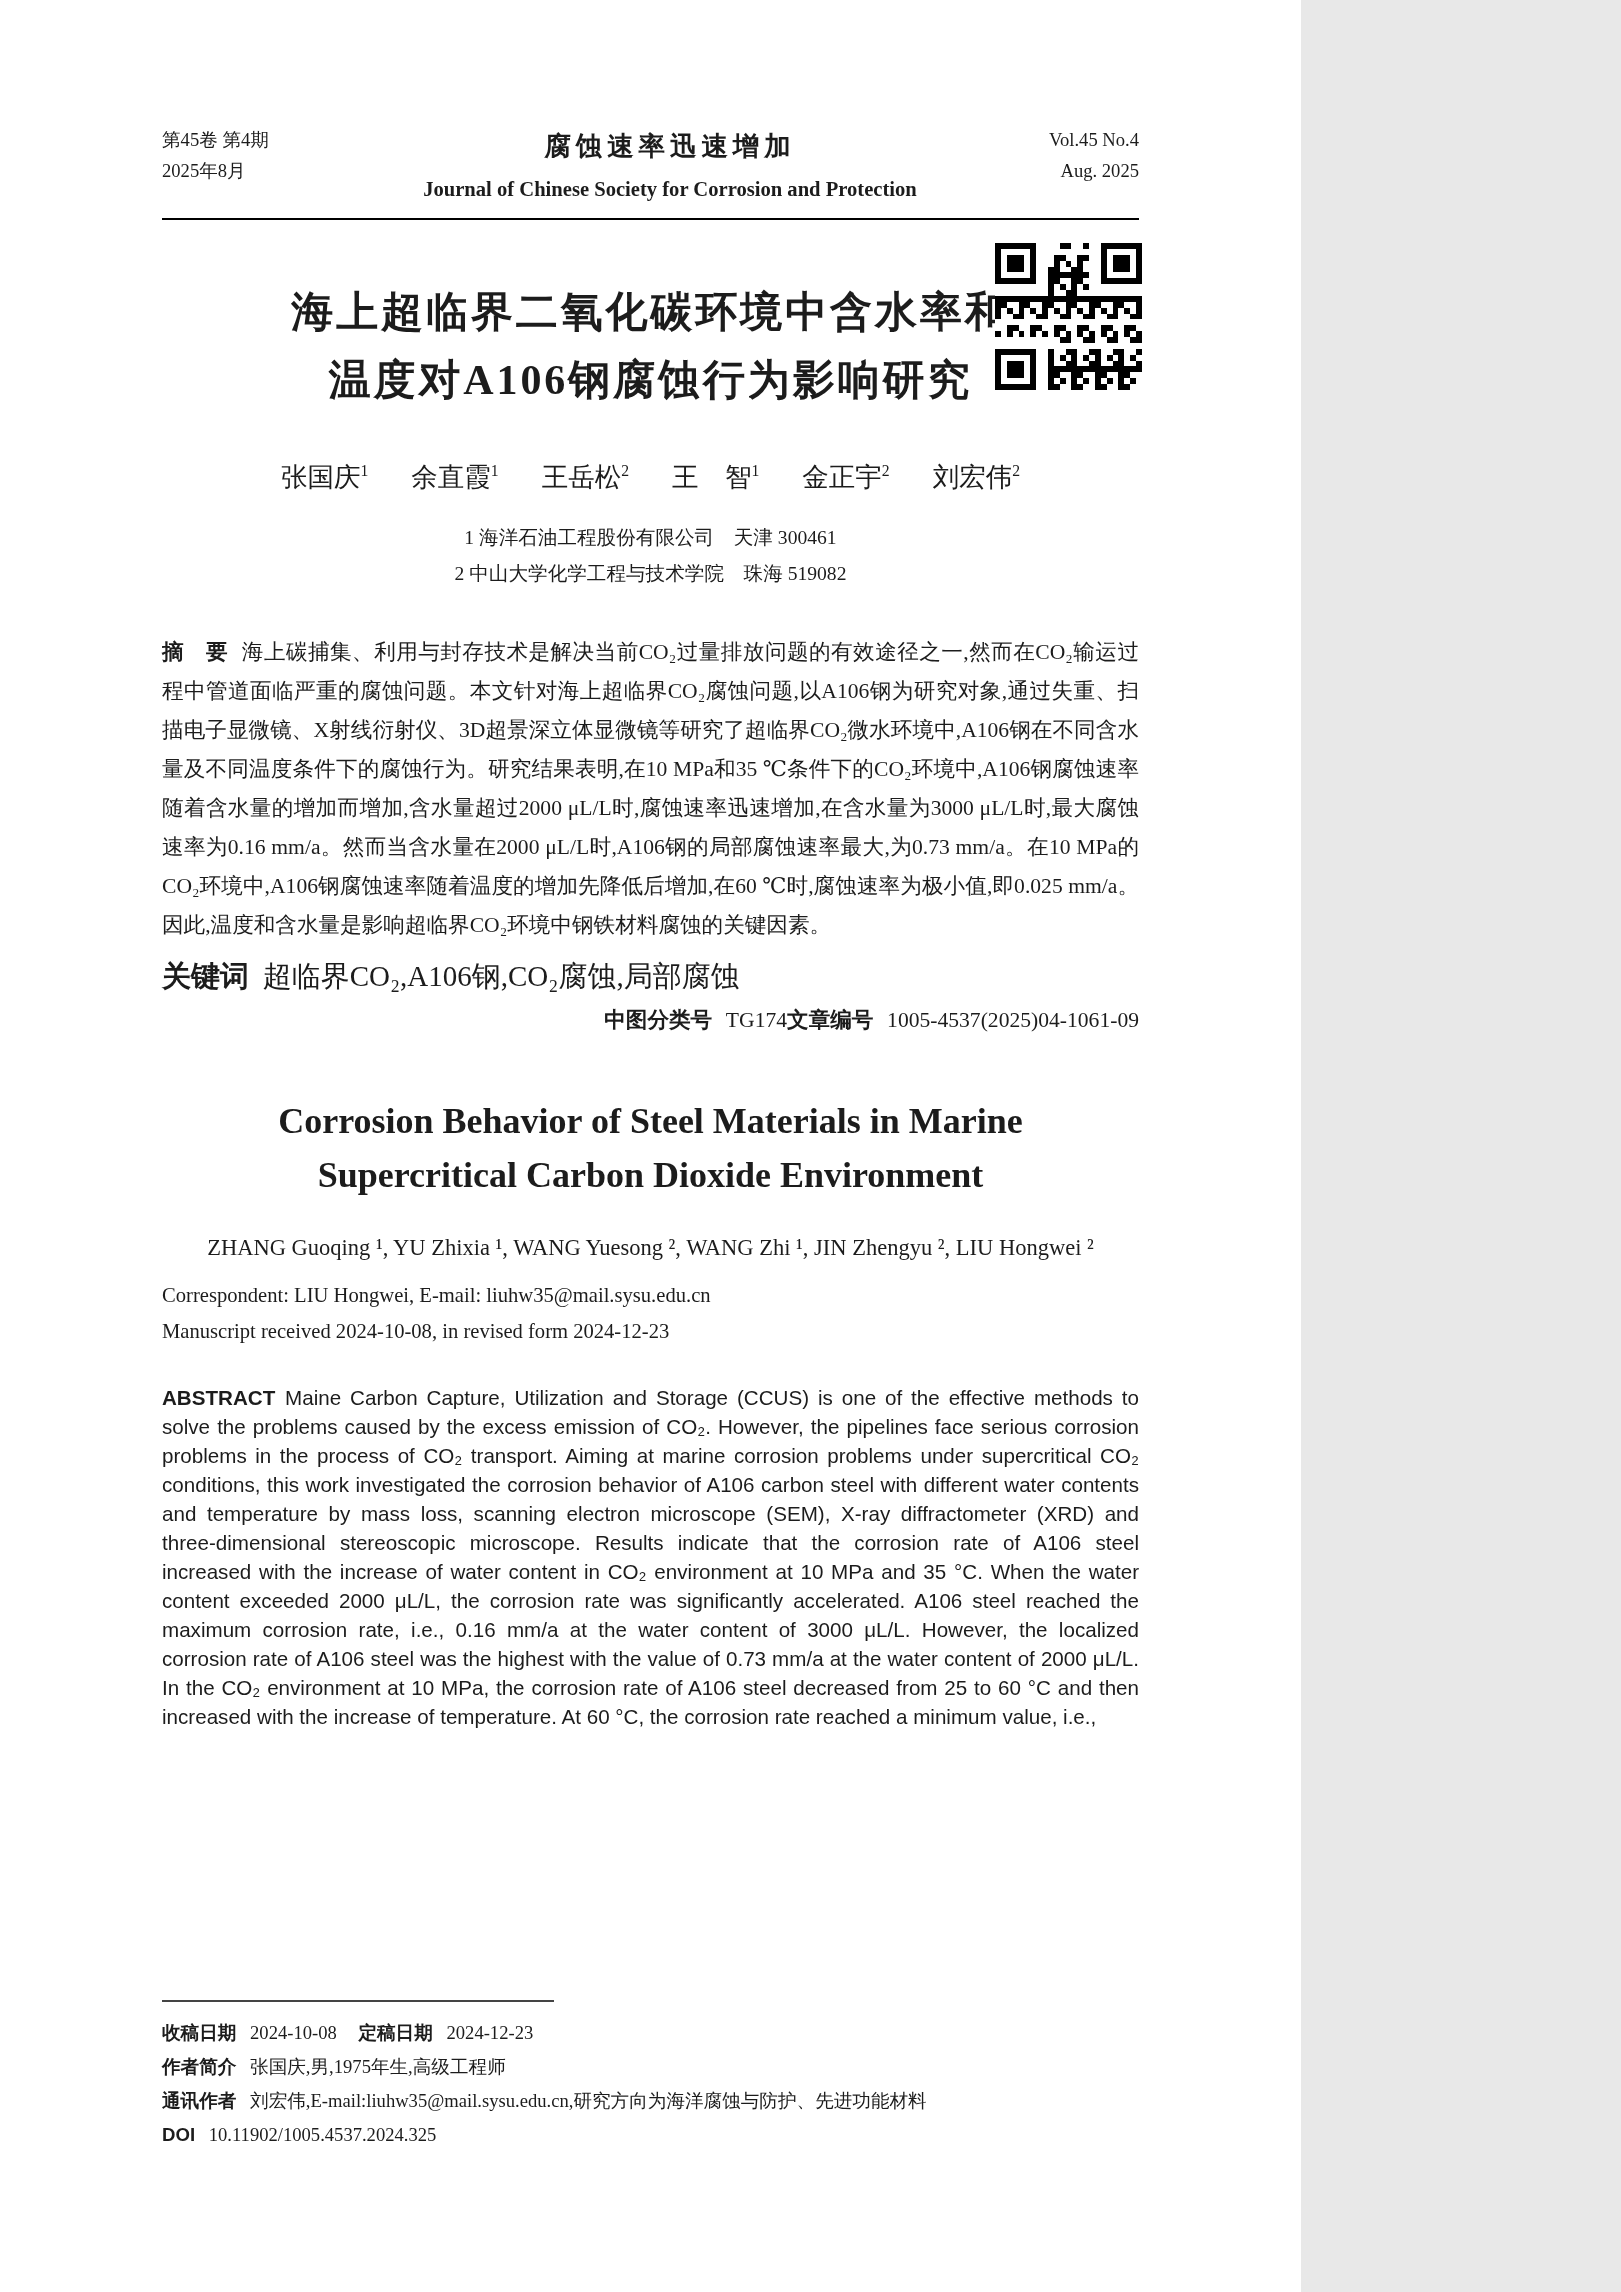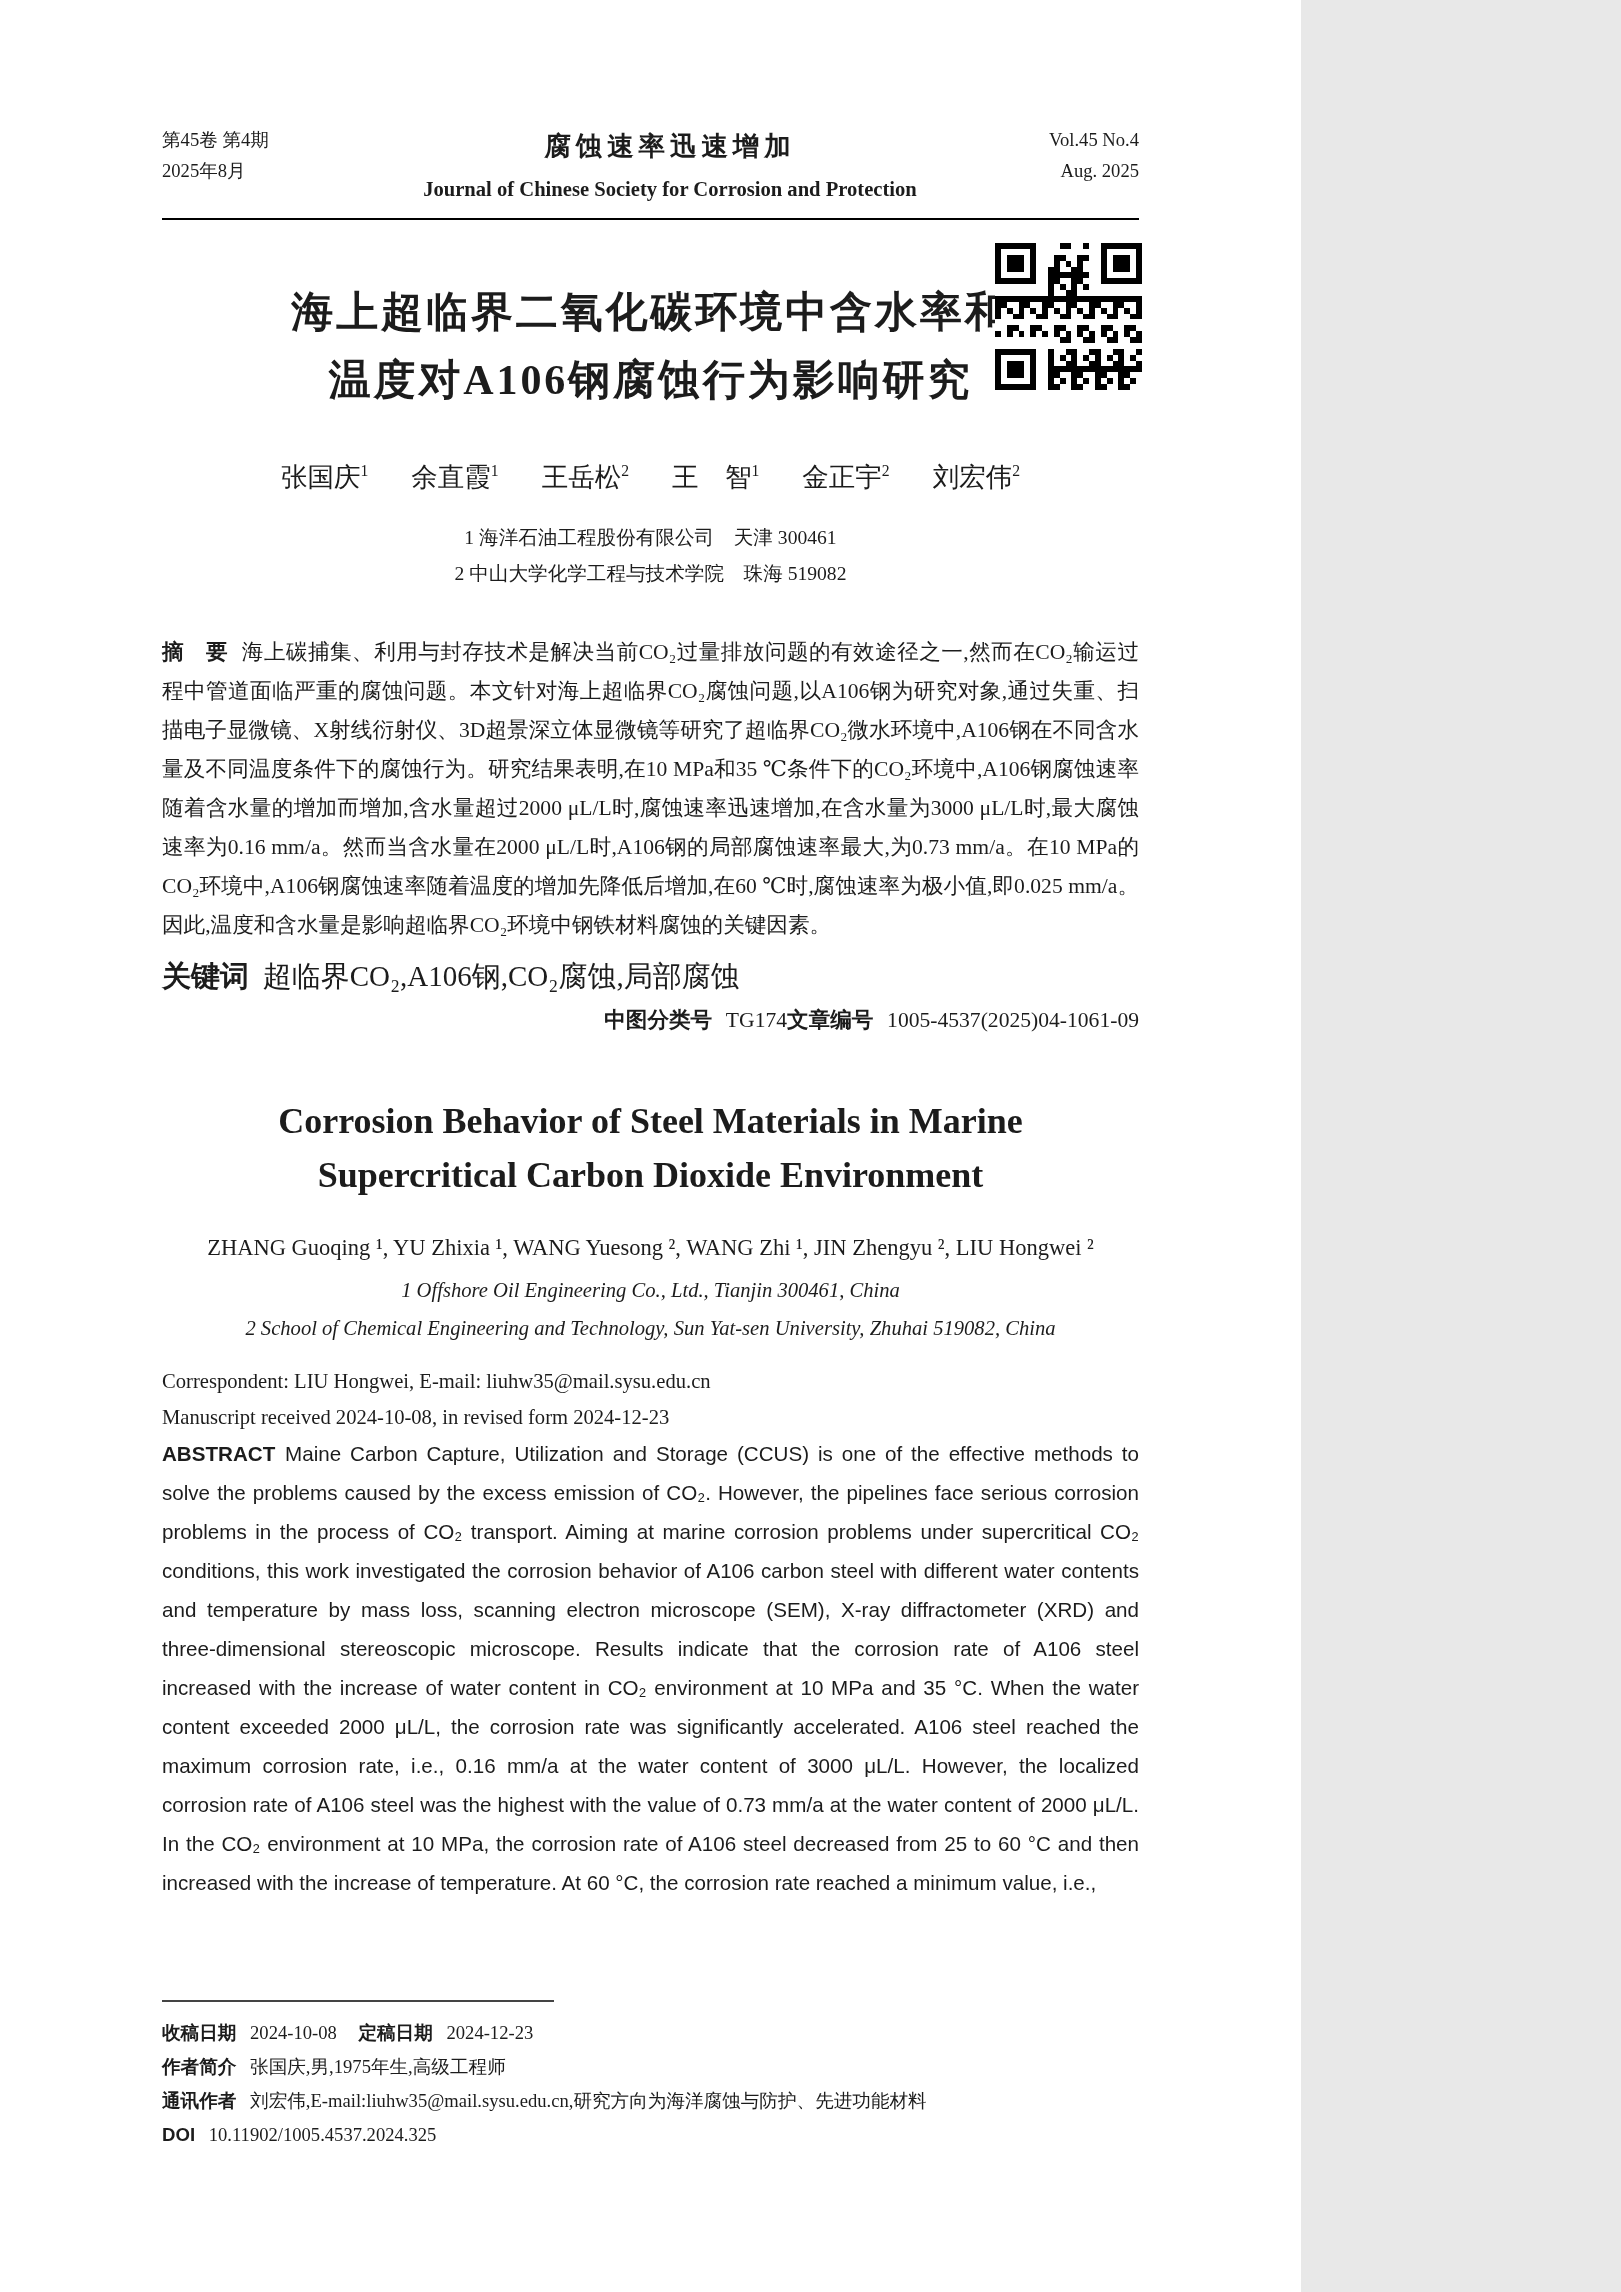--- a/index.html
+++ b/index.html
@@ -28,21 +28,21 @@
   .cn-label { font-weight:bold; font-family:"Liberation Sans","DejaVu Sans",sans-serif; margin-right:13.7px; }
   .abstract-cn { margin-top:41px; font-size:21.6px; line-height:39px; text-align:justify; }
   .keywords-cn { margin-top:12px; font-size:29px; line-height:39px; }
   .clc-row { display:flex; justify-content:flex-end; margin-top:3.9px; font-size:21.6px; line-height:39px; }
   
   .title-en { margin-top:54px; text-align:center; font-size:36px; font-weight:bold; line-height:1.5; }
   .authors-en { margin-top:33px; text-align:center; font-size:22.5px; }
   .affils-en { margin-top:11.8px; text-align:center; font-style:italic; font-size:20.6px; line-height:1.8; }
   .corr-line { margin-top:19.6px; font-size:20.6px; line-height:1.55; }
   .ms-line { margin-top:3.9px; font-size:20.6px; line-height:1.55; }
-  .abstract-en { font-family:"Liberation Sans","DejaVu Sans",sans-serif; font-size:20.6px; line-height:39px; text-align:justify; }
+  .abstract-en { margin-top:35px; font-family:"Liberation Sans","DejaVu Sans",sans-serif; font-size:20.6px; line-height:29px; text-align:justify; }
   .en-label { font-weight:bold; margin-right:9.8px; }
   
   .footnotes { position:absolute; left:162px; right:146px; top:2000px; font-size:18.6px; }
   .fn-rule { width:392px; border-top:2px solid #444; margin-bottom:13.7px; }
   .fn-line { line-height:34px; }
   .fn-label { font-weight:bold; font-family:"Liberation Sans","DejaVu Sans",sans-serif; margin-right:13.7px; }
   .fn-gap { margin-left:21.6px; }
 </style>
 </head>
 <body>
@@ -307,24 +307,20 @@
     </div>
   </div>
 
   <h2 class="title-en">
     <span>Corrosion Behavior of Steel Materials in Marine</span><br>
     <span>Supercritical Carbon Dioxide Environment</span>
   </h2>
 
   <div class="authors-en">ZHANG Guoqing ¹, YU Zhixia ¹, WANG Yuesong ², WANG Zhi ¹, JIN Zhengyu ², LIU Hongwei ²</div>
 
-  <div class="affils-en">
-    <div>1 Offshore Oil Engineering Co., Ltd., Tianjin 300461, China</div>
-    <div>2 School of Chemical Engineering and Technology, Sun Yat-sen University, Zhuhai 519082, China</div>
-  </div>
 
   <div class="corr-line">Correspondent: LIU Hongwei, E-mail: liuhw35@mail.sysu.edu.cn</div>
   <div class="ms-line">Manuscript received 2024-10-08, in revised form 2024-12-23</div>
 
   <p class="abstract-en">
     <span class="en-label">ABSTRACT</span><span>Maine Carbon Capture, Utilization and Storage (CCUS) is one of the effective methods to solve the problems caused by the excess emission of CO₂. However, the pipelines face serious corrosion problems in the process of CO₂ transport. Aiming at marine corrosion problems under supercritical CO₂ conditions, this work investigated the corrosion behavior of A106 carbon steel with different water contents and temperature by mass loss, scanning electron microscope (SEM), X-ray diffractometer (XRD) and three-dimensional stereoscopic microscope. Results indicate that the corrosion rate of A106 steel increased with the increase of water content in CO₂ environment at 10 MPa and 35 °C. When the water content exceeded 2000 μL/L, the corrosion rate was significantly accelerated. A106 steel reached the maximum corrosion rate, i.e., 0.16 mm/a at the water content of 3000 μL/L. However, the localized corrosion rate of A106 steel was the highest with the value of 0.73 mm/a at the water content of 2000 μL/L. In the CO₂ environment at 10 MPa, the corrosion rate of A106 steel decreased from 25 to 60 °C and then increased with the increase of temperature. At 60 °C, the corrosion rate reached a minimum value, i.e.,</span>
   </p>
 
   <div class="footnotes">
     <div class="fn-rule"></div>

